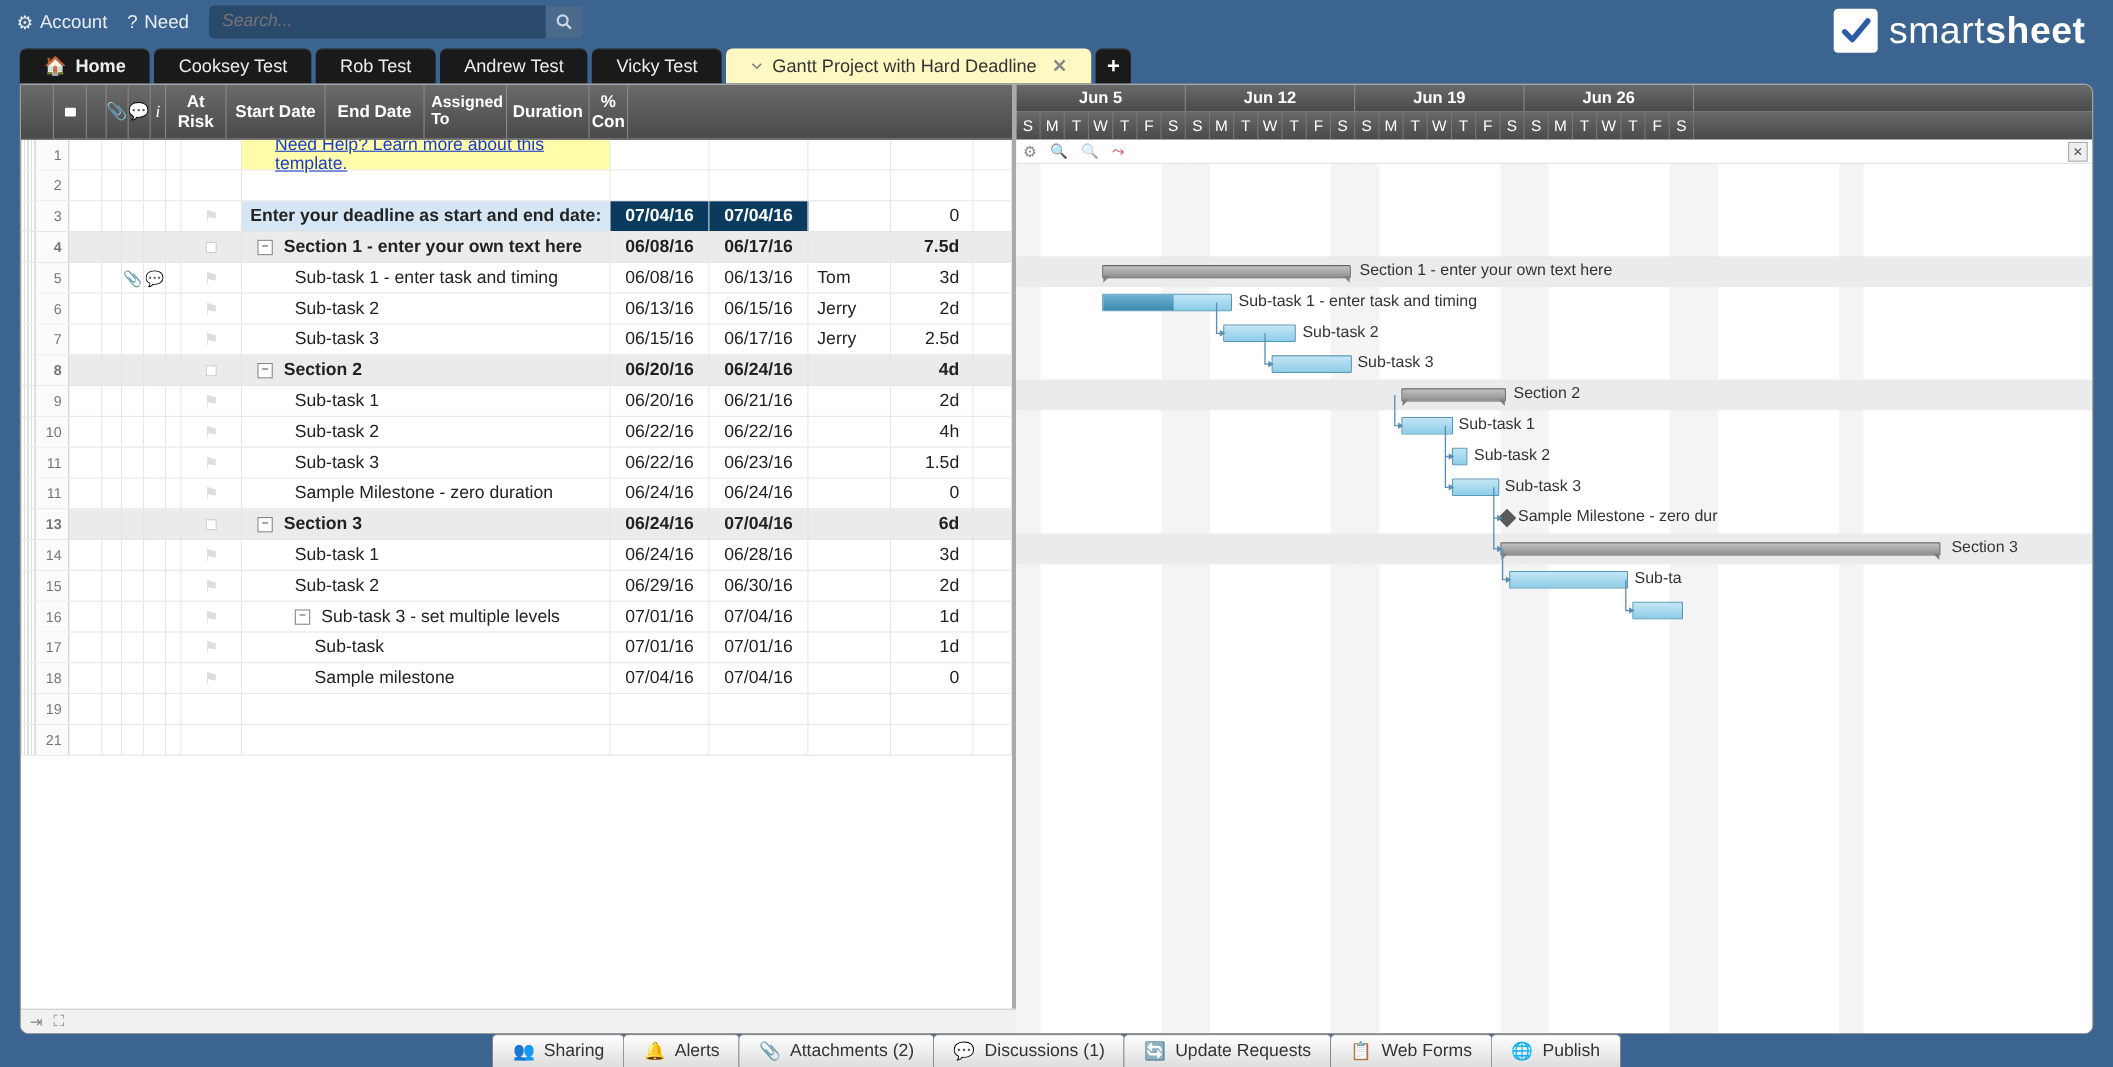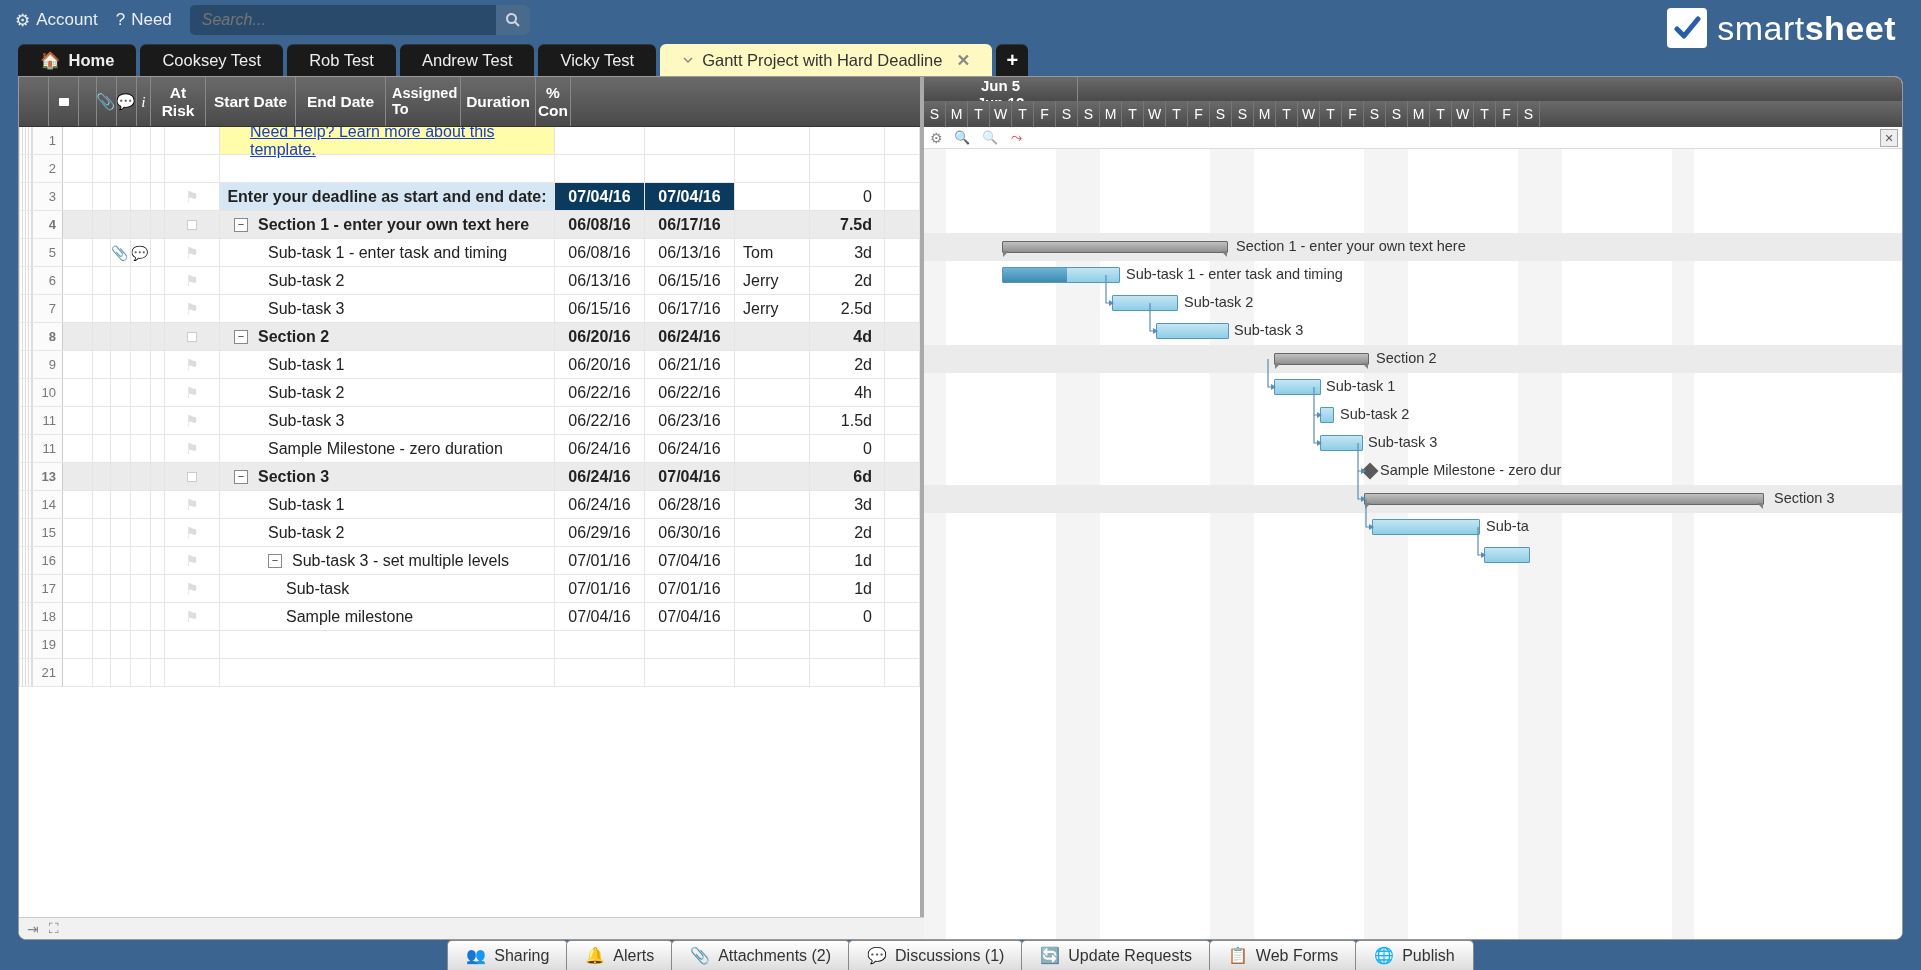--- a/index.html
+++ b/index.html
@@ -80,21 +80,21 @@
 .c-assigned-cell { width: 75px; padding-left: 8px;}
 .c-duration-cell { width: 75px; justify-content: flex-end; padding-right: 12px;}
 .c-complete-cell { width: 35px; }
 
 .expand-ctrl { display: inline-flex; width: 14px; height: 14px; border: 1px solid #888; background: #fff; align-items: center; justify-content: center; font-size: 11px; line-height: 1; margin-right: 10px; color: #333; font-weight:normal;}
 .help-link { color: #1a3dc9; text-decoration: underline; }
 .flag-ico { color: #ddd; font-size: 15px;}
 .check-ico { width: 10px; height: 10px; border: 1px solid #ccc; background: #fff;}
 
 
-.gantt-header-top { background: linear-gradient(#6a6a6a, #4a4a4a); height: 24px; display: flex; color: #fff; font-size: 15px; font-weight: bold; flex-direction: column;}
+.gantt-header-top { background: linear-gradient(#6a6a6a, #4a4a4a); height: 24px; display: flex; color: #fff; font-size: 15px; font-weight: bold;}
 .gantt-week { border-right: 1px solid #888; display: flex; align-items: center; justify-content: center;}
 .gantt-header-days { background: linear-gradient(#6a6a6a, #4a4a4a); height: 26px; display: flex; color: #fff; font-size: 14px;}
 .gantt-day { width: 22px; border-right: 1px solid #777; display: flex; align-items: center; justify-content: center;}
 
 .gantt-toolbar { height: 22px; border-bottom: 1px solid #ddd; display: flex; align-items: center; padding-left: 6px; gap: 12px; font-size: 14px; color: #888; background:#fff;}
 .gantt-toolbar .close-x { position: absolute; right: 4px; top: 52px; width:18px; height:18px; border:1px solid #aaa; background:#eee; display:flex; align-items:center; justify-content:center; font-size:11px; color:#555;}
 
 .gantt-body { flex: 1; position: relative; background: #fff;}
 .gantt-col-weekend { position: absolute; top: 0; bottom: 0; background: #f4f4f4;}
 .gantt-row { position: absolute; left:0; right:0; height: 28px;}

